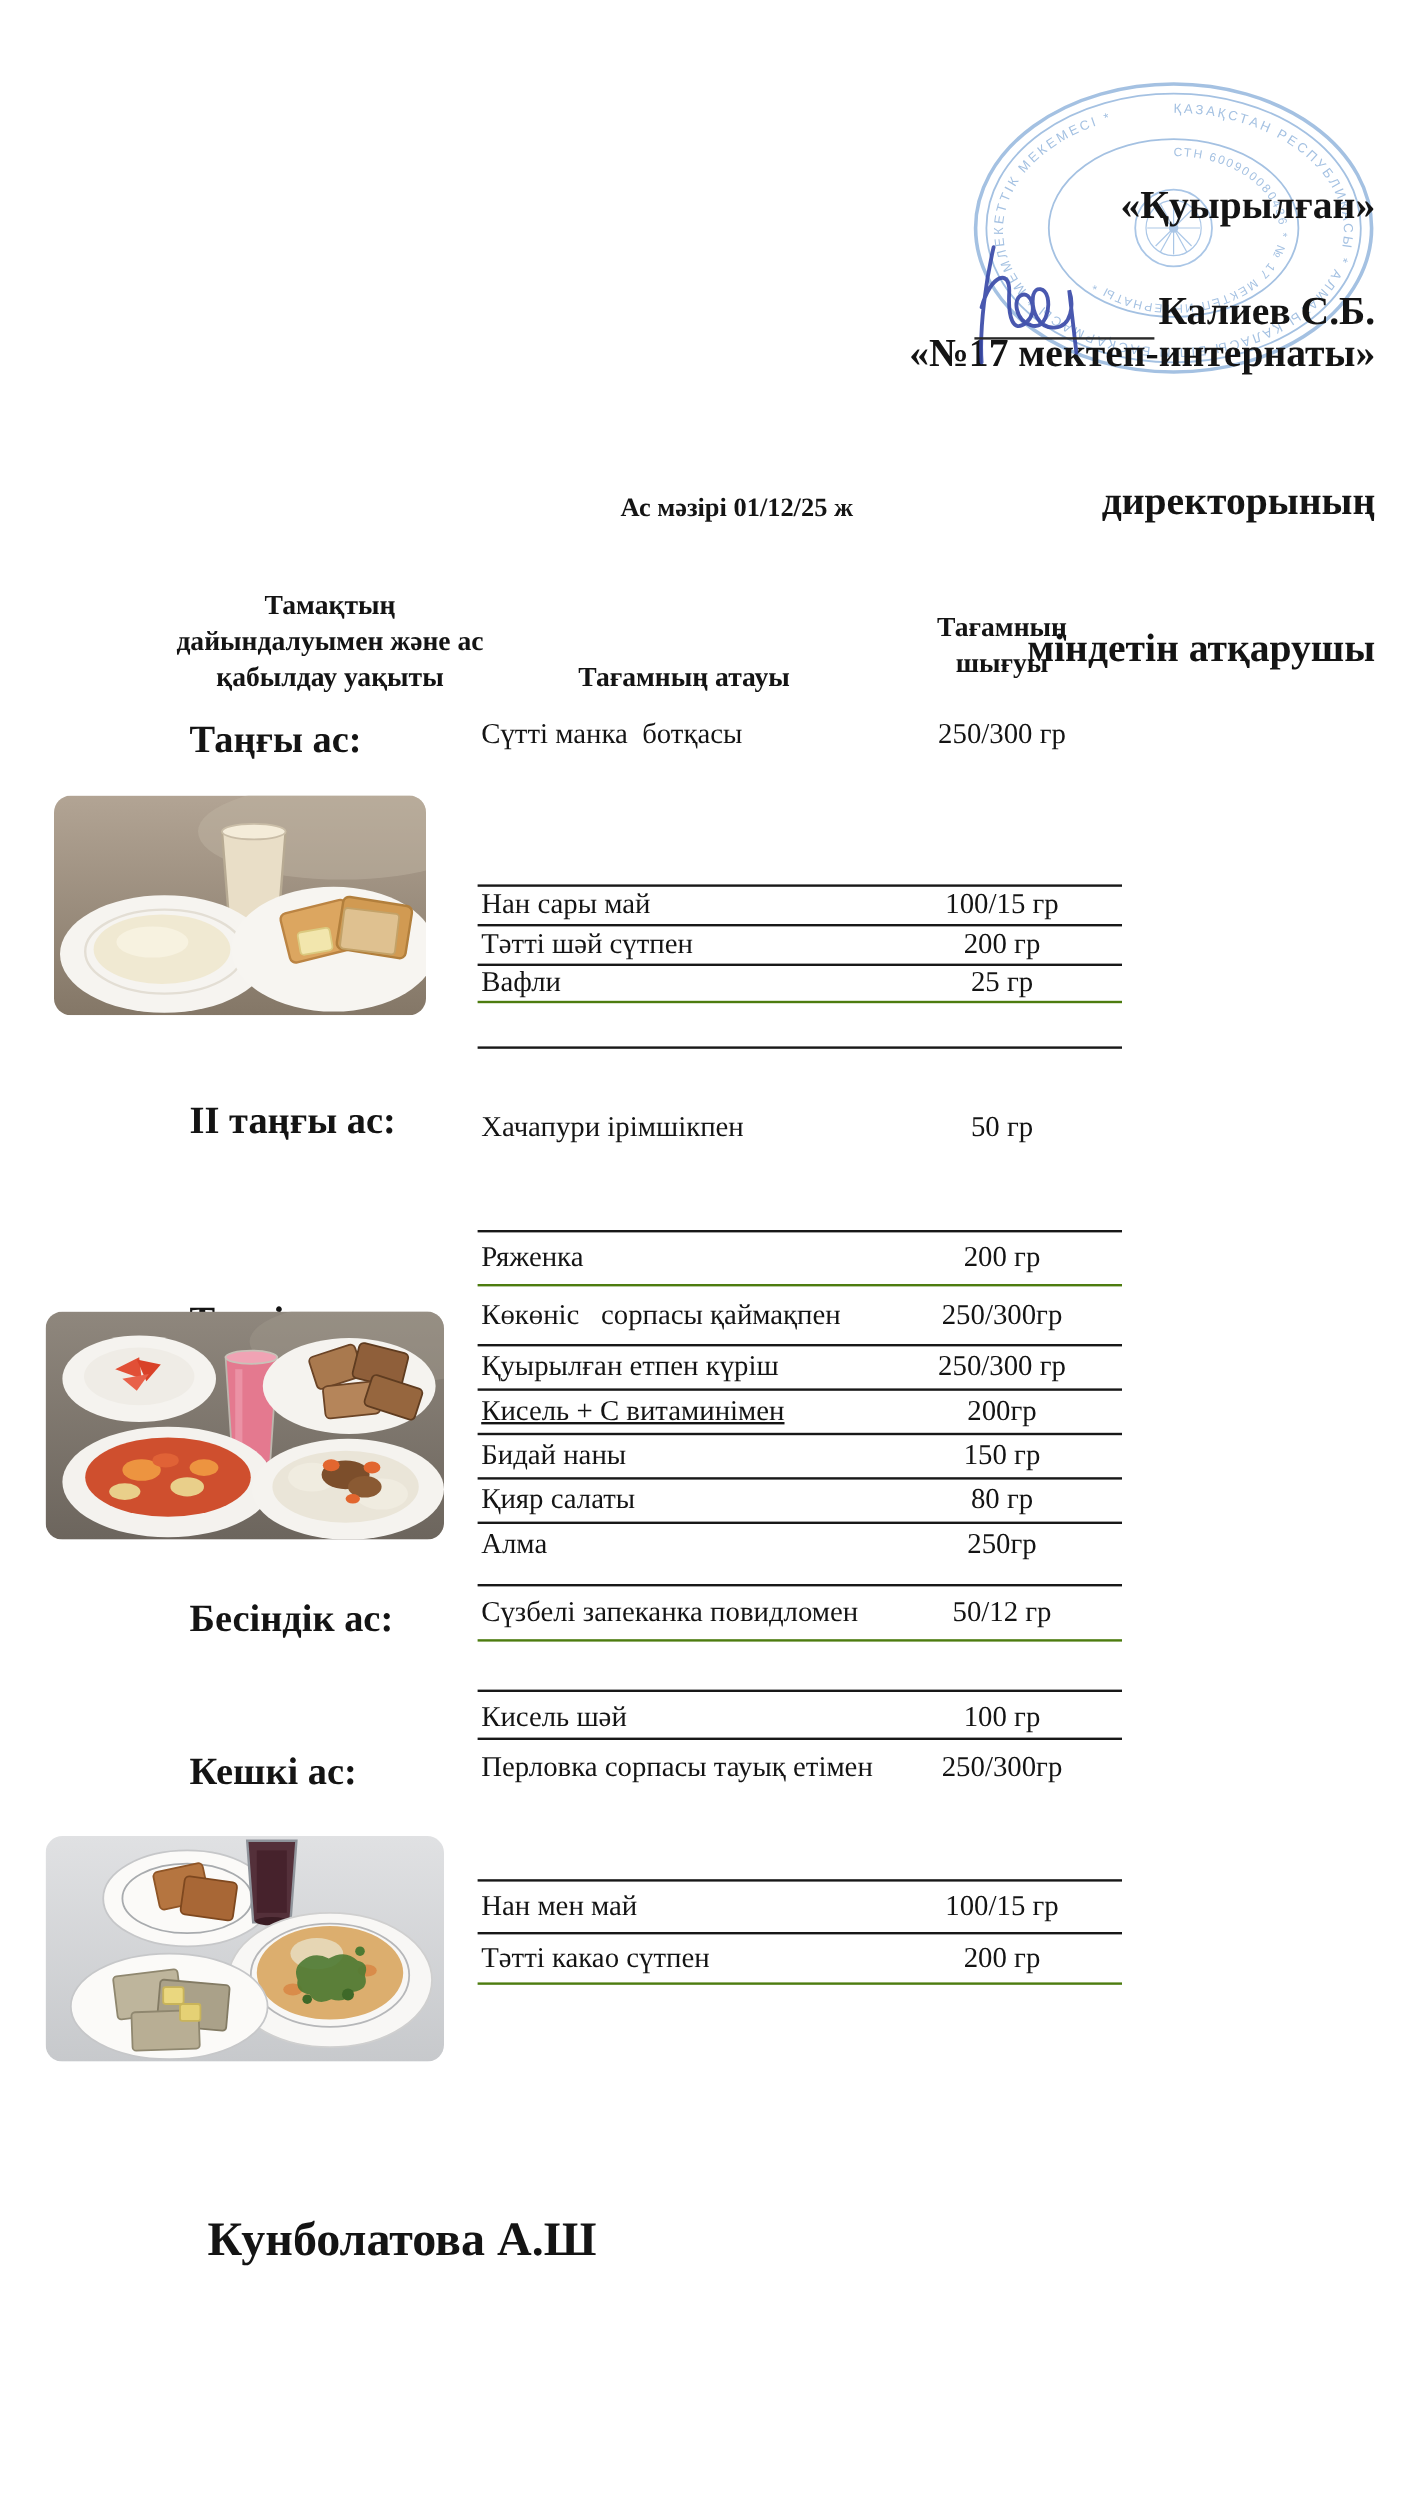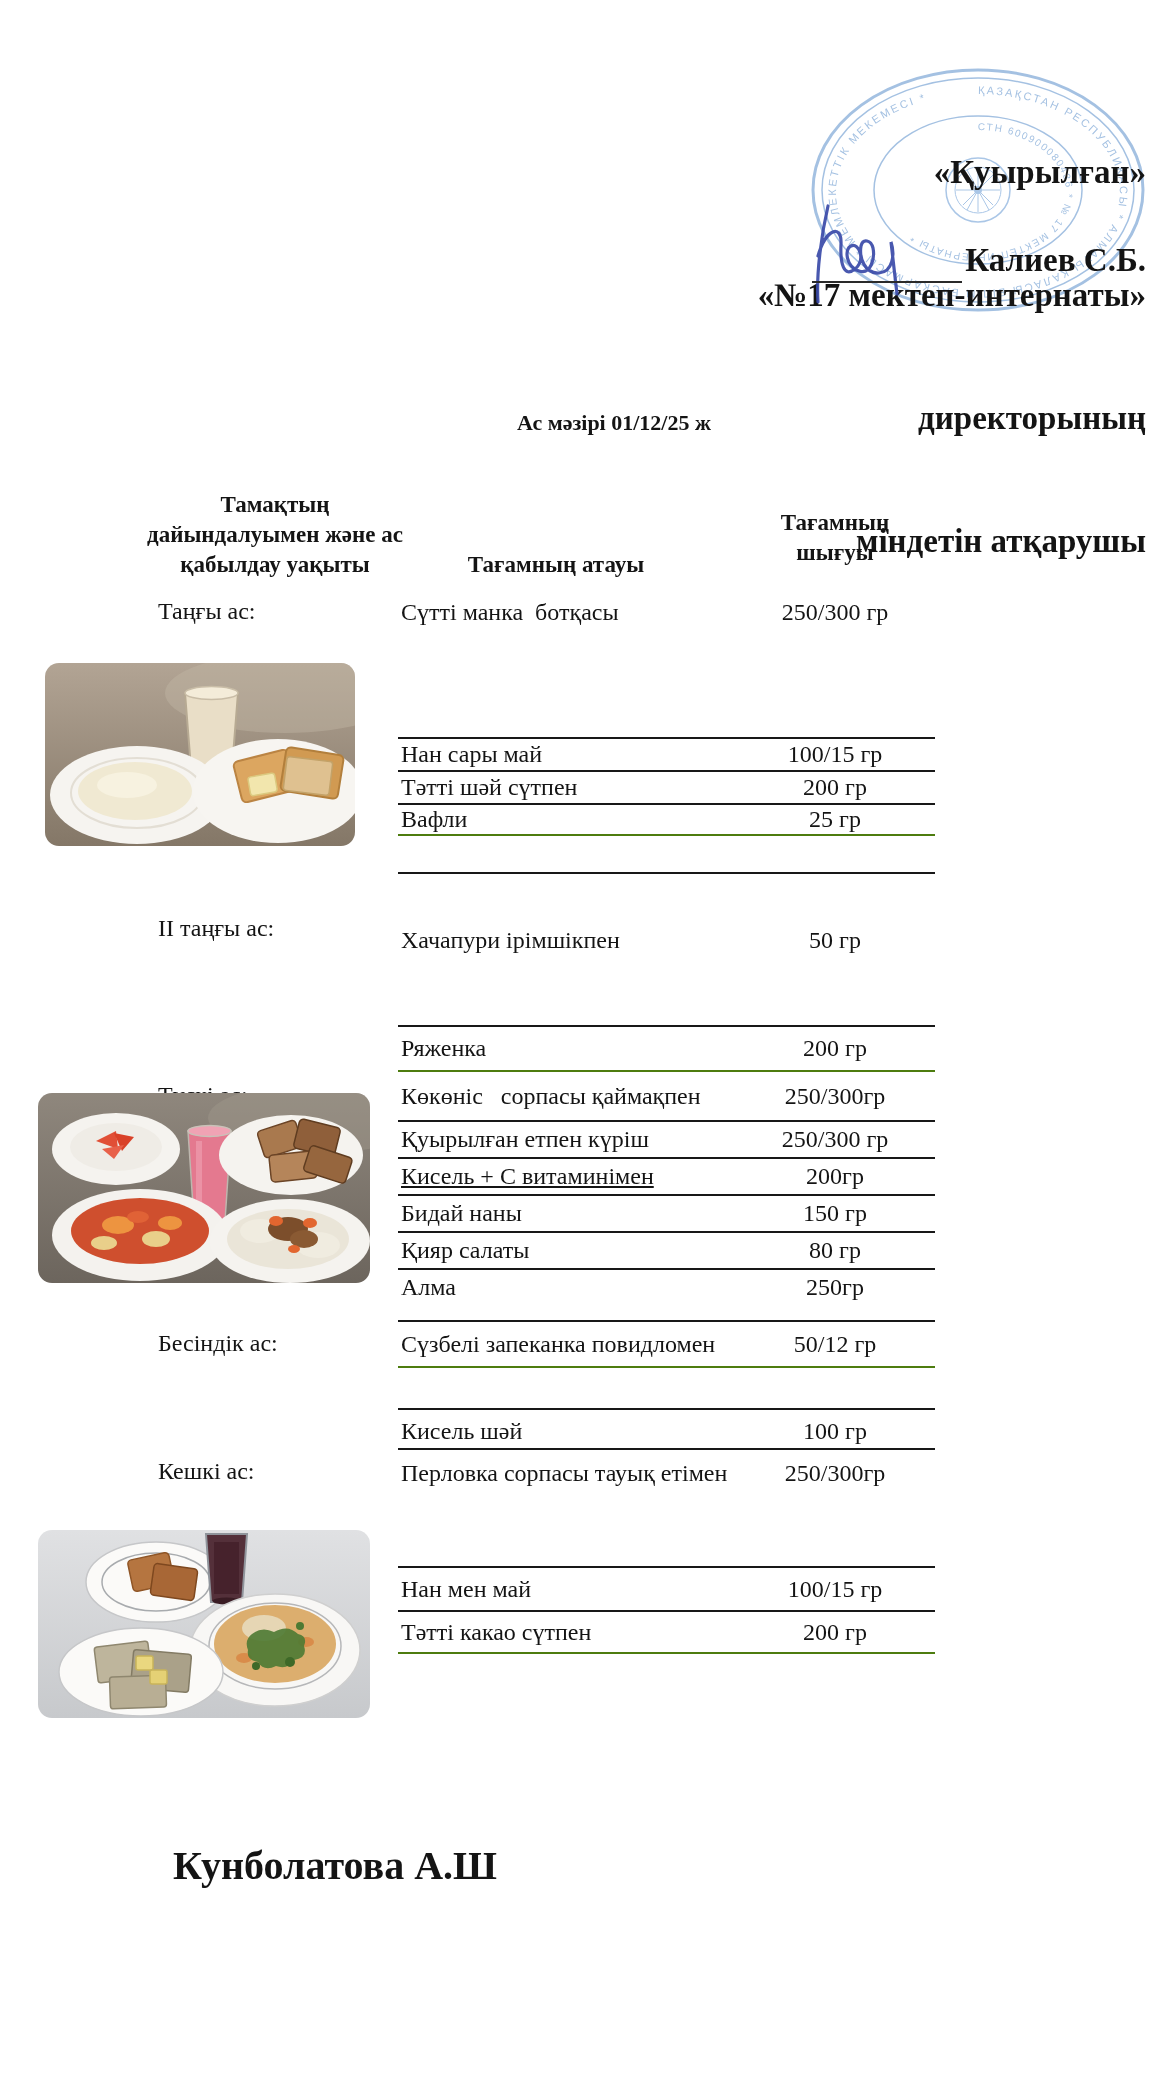--- a/index.html
+++ b/index.html
@@ -5,23 +5,23 @@
   html,body{margin:0;padding:0;background:#ffffff;}
   .page{position:relative;width:1170px;height:2080px;background:#ffffff;overflow:hidden;
         font-family:"Liberation Serif","DejaVu Serif",serif;color:#141414;}
   .abs{position:absolute;}
   .approval{right:24px;top:70px;text-align:right;font-weight:bold;font-size:33px;line-height:41px;white-space:pre;}
   .signatory{right:24px;top:242px;font-weight:bold;font-size:33px;white-space:pre;}
   .sig-underline{left:812px;top:281px;width:150px;border-top:2px solid #2a2a2a;height:0;}
   .title{left:64px;top:410px;width:1100px;text-align:center;font-weight:bold;font-size:22px;}
   .colhead{font-weight:bold;font-size:23px;line-height:30px;text-align:center;}
   .col1{left:140px;top:490px;width:270px;}
-  .col2{left:441px;top:550px;width:230px;}
+  .col2{left:455px;top:550px;width:230px;}
   .col3{left:765px;top:508px;width:140px;}
-  .meal{left:158px;font-weight:normal;font-size:24px;white-space:pre;}
+  .meal{left:158px;font-weight:bold;font-size:32px;white-space:pre;}
   .row{position:absolute;left:398px;width:537px;display:flex;align-items:center;box-sizing:border-box;}
   .row .dish{font-size:24px;white-space:pre;padding-left:3px;}
   .row .amt{position:absolute;left:302px;width:270px;text-align:center;font-size:24px;white-space:pre;}
   .bt{border-top:2px solid #181818;}
   .bb{border-bottom:2px solid #4d7c0f;align-items:center;}
   .hline{left:398px;width:537px;height:0;border-top:2px solid #181818;}
   .footer-role{left:280px;top:1790px;width:350px;text-align:center;font-weight:bold;font-size:40px;}
   .footer-name{left:120px;top:1842px;width:430px;text-align:center;font-weight:bold;font-size:40px;}
   svg{display:block;}
   .photo{border-radius:14px;overflow:hidden;}

